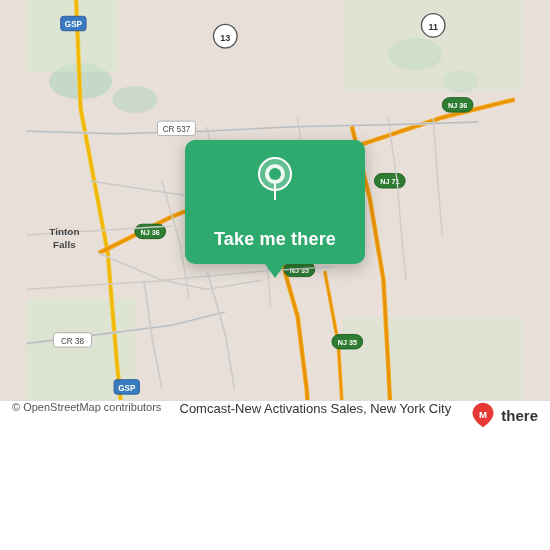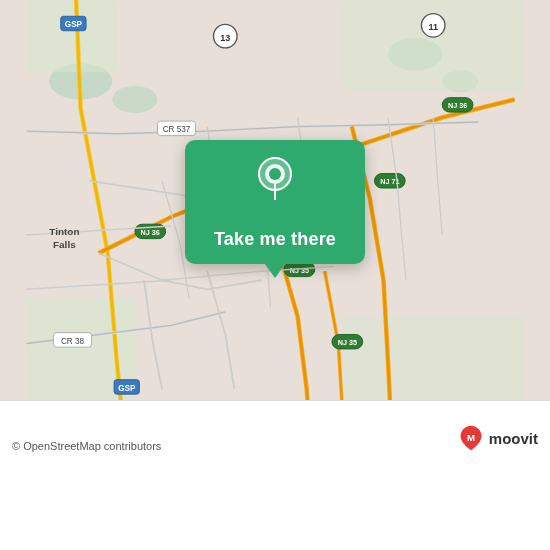--- a/index.html
+++ b/index.html
@@ -38,21 +38,21 @@
 
     
     #bottom-bar {
       position: absolute;
       bottom: 0;
       left: 0;
       width: 100%;
       height: 52px;
       background: #fff;
       display: flex;
-      align-items: flex-end;
+      align-items: flex-start;
       justify-content: space-between;
       padding: 0 12px;
       border-top: 1px solid #ddd;
       z-index: 10;
     }
 
     #bottom-bar-left {
       display: flex;
       align-items: center;
       gap: 6px;
@@ -240,22 +240,23 @@
         <circle cx="18" cy="18" r="16" fill="none" stroke="white" stroke-width="2"></circle>
       </svg>
     </div>
     <button id="popup-button">Take me there</button>
   </div>
 
   <div id="bottom-bar">
     <div id="bottom-bar-left">
       <span id="copyright-text" class="osm-copy">© OpenStreetMap contributors</span>
     </div>
+    <span id="location-label" style="font-size:13px; color:#333; font-weight:500; flex:1; text-align:center; white-space:nowrap; overflow:hidden; text-overflow:ellipsis; margin:0 8px;">Comcast-New Activations Sales, New York City</span>
     <div id="moovit-logo">
 
       <svg id="moovit-icon" width="28" height="32" viewBox="0 0 28 32" xmlns="http://www.w3.org/2000/svg">
         <path d="M14 2 C7 2 2 8 2 14 C2 22 14 30 14 30 C14 30 26 22 26 14 C26 8 21 2 14 2Z" fill="#e53935"></path>
         <text x="14" y="19" text-anchor="middle" font-size="11" font-weight="bold" fill="white">M</text>
       </svg>
-      <span id="moovit-text" style="font-size:15px; font-weight:bold; color:#333;">moovit</span>
+      <span id="moovit-text" style="font-size:15px; font-weight:bold; color:#333;">there</span>
     </div>
   </div>
 </div>
 
 </body></html>

